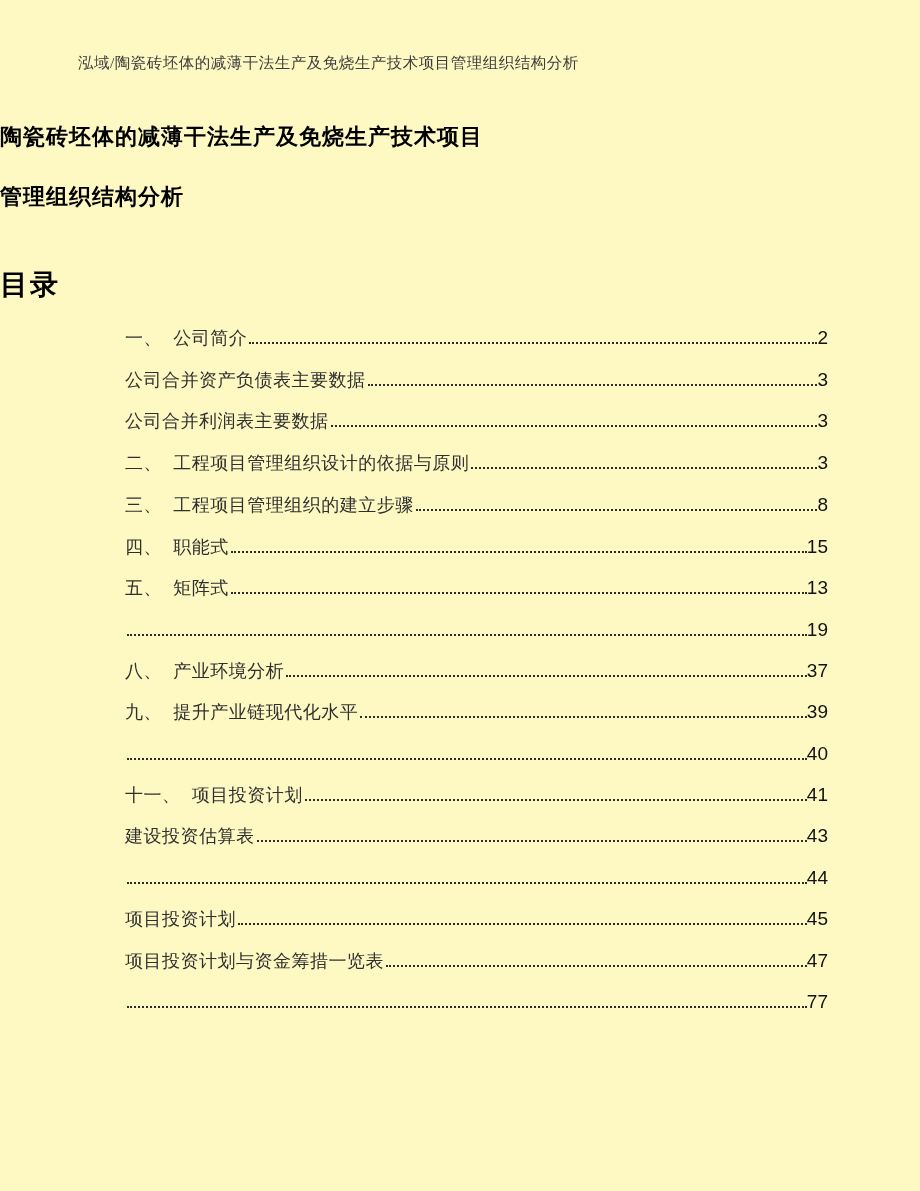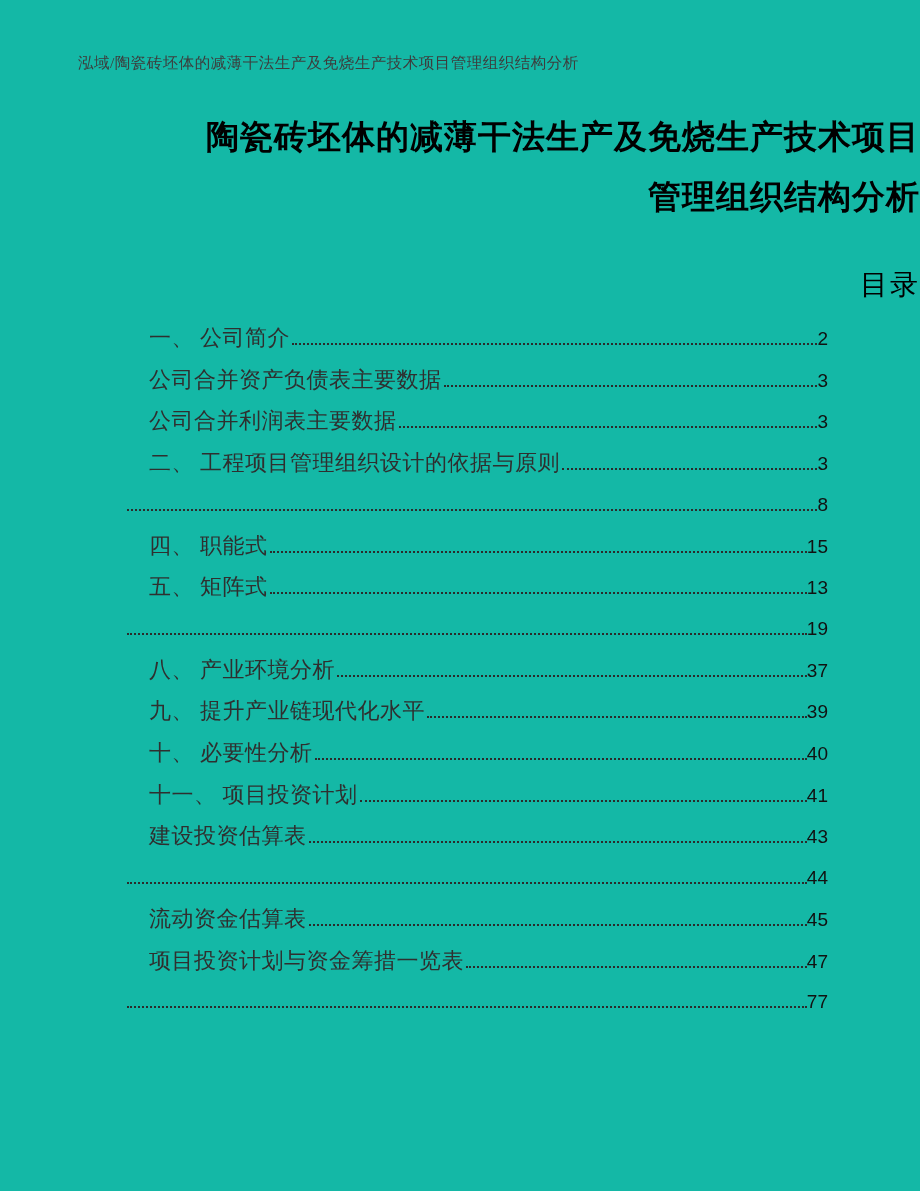--- a/index.html
+++ b/index.html
@@ -7,78 +7,77 @@
   body {
     width: 920px;
     height: 1191px;
     position: relative;
     font-family: "Liberation Serif", serif;
     overflow: hidden;
   }
   .page {
     position: absolute;
     inset: 0;
-    background: #14b8a6;
+    background: #fef9c3;
   }
   .doc-header {
     position: absolute;
     left: 78px;
     top: 51px;
     font-family: "Liberation Serif", serif;
     font-size: 15.5px;
     line-height: 24px;
     color: #3d3d3d;
     letter-spacing: 0.5px;
     white-space: nowrap;
   }
   .title-block {
     position: absolute;
     top: 107px;
     left: 0;
     width: 100%;
-    text-align: right;
+    text-align: left;
     font-family: "Liberation Sans", sans-serif;
     font-weight: 700;
-    font-size: 33px;
+    font-size: 22px;
     line-height: 60px;
     color: #000000;
     letter-spacing: 1px;
   }
   .toc-heading {
     position: absolute;
     top: 268px;
     left: 0;
     width: 100%;
-    text-align: right;
+    text-align: left;
     font-family: "Liberation Sans", sans-serif;
-    font-weight: 400;
+    font-weight: 700;
     font-size: 28px;
     line-height: 34px;
     color: #000000;
     letter-spacing: 2px;
   }
   .toc-list {
     position: absolute;
     left: 125px;
     top: 318px;
     width: 703px; 
   }
   .toc-row {
     display: flex;
     align-items: baseline;
     line-height: 40.7px;
     cursor: pointer;
   }
   .toc-label {
     white-space: nowrap;
-    font-family: Liberation Serif, serif;
-    font-size: 22px;
+    font-family: Liberation Mono, monospace;
+    font-size: 18px;
     color: #2f2f2f;
     letter-spacing: 0.5px;
-    margin-left: 24px;
   }
   .toc-leader {
     flex: 1;
     height: 4px;
     margin-left: 2px;
     border-bottom: 2.5px dotted #2b2b2b;
     min-width: 12px;
   }
   .toc-page {
     white-space: nowrap;
@@ -116,20 +115,21 @@
     <span class="toc-label">公司合并利润表主要数据</span>
     <span class="toc-leader"></span>
     <span class="toc-page">3</span>
   </div>
       <div class="toc-row">
     <span class="toc-label">二、 工程项目管理组织设计的依据与原则</span>
     <span class="toc-leader"></span>
     <span class="toc-page">3</span>
   </div>
       <div class="toc-row">
+    <span class="toc-label">三、 工程项目管理组织的建立步骤</span>
     <span class="toc-leader"></span>
     <span class="toc-page">8</span>
   </div>
       <div class="toc-row">
     <span class="toc-label">四、 职能式</span>
     <span class="toc-leader"></span>
     <span class="toc-page">15</span>
   </div>
       <div class="toc-row">
     <span class="toc-label">五、 矩阵式</span>
@@ -144,40 +144,39 @@
     <span class="toc-label">八、 产业环境分析</span>
     <span class="toc-leader"></span>
     <span class="toc-page">37</span>
   </div>
       <div class="toc-row">
     <span class="toc-label">九、 提升产业链现代化水平</span>
     <span class="toc-leader"></span>
     <span class="toc-page">39</span>
   </div>
       <div class="toc-row">
-    <span class="toc-label">十、 必要性分析</span>
     <span class="toc-leader"></span>
     <span class="toc-page">40</span>
   </div>
       <div class="toc-row">
     <span class="toc-label">十一、 项目投资计划</span>
     <span class="toc-leader"></span>
     <span class="toc-page">41</span>
   </div>
       <div class="toc-row">
     <span class="toc-label">建设投资估算表</span>
     <span class="toc-leader"></span>
     <span class="toc-page">43</span>
   </div>
       <div class="toc-row">
     <span class="toc-leader"></span>
     <span class="toc-page">44</span>
   </div>
       <div class="toc-row">
-    <span class="toc-label">流动资金估算表</span>
+    <span class="toc-label">项目投资计划</span>
     <span class="toc-leader"></span>
     <span class="toc-page">45</span>
   </div>
       <div class="toc-row">
     <span class="toc-label">项目投资计划与资金筹措一览表</span>
     <span class="toc-leader"></span>
     <span class="toc-page">47</span>
   </div>
       <div class="toc-row">
     <span class="toc-leader"></span>

